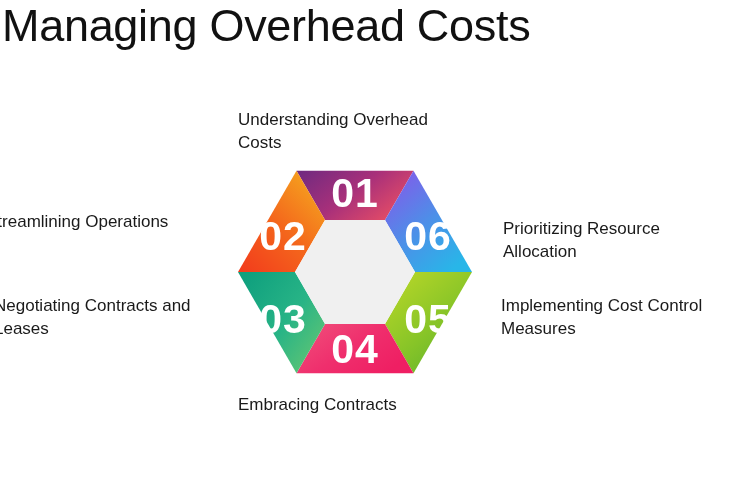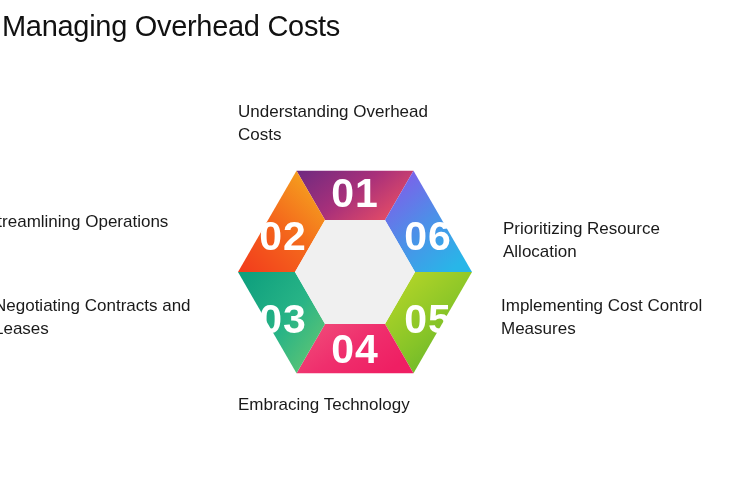--- a/index.html
+++ b/index.html
@@ -15,21 +15,21 @@
     font-family: "Liberation Sans", sans-serif;
     color: #1a1a1a;
     -webkit-font-smoothing: antialiased;
   }
 
   
   #page-title {
     position: absolute;
     left: 2px;
     top: 2px;
-    font-size: 29px;
+    font-size: 45px;
     line-height: 48px;
     font-weight: 400;
     letter-spacing: -0.3px;
     color: #111111;
     white-space: nowrap;
   }
 
   
   #diagram {
     position: absolute;
@@ -79,21 +79,21 @@
     font-size: 17px;
     line-height: 23px;
     font-weight: 400;
     color: #1a1a1a;
     white-space: pre-line;
   }
   .label.left  { text-align: left; }
   .label.right { text-align: left; }
   .label.center{ text-align: left; }
 
-  #label-01 { left: 238px; top: 100px;  width: 250px; }
+  #label-01 { left: 238px; top: 108px;  width: 250px; }
   #label-06 { left: 503px; top: 217px; width: 236px; }
   #label-05 { left: 501px; top: 294px; width: 240px; }
   #label-04 { left: 238px; top: 393px; width: 260px; }
   #label-03 { left: -6px;  top: 294px; width: 250px; }
   #label-02 { left: -14px; top: 210px; width: 230px; }
 </style>
 </head>
 <body>
 
 <div id="page-title">Managing Overhead Costs</div>
@@ -170,20 +170,20 @@
 
   <div class="label center" id="label-01">Understanding Overhead
 Costs</div>
 
   <div class="label right" id="label-06">Prioritizing Resource
 Allocation</div>
 
   <div class="label right" id="label-05">Implementing Cost Control
 Measures</div>
 
-  <div class="label center" id="label-04">Embracing Technology</div>
+  <div class="label center" id="label-04">Embracing Contracts</div>
 
   <div class="label left" id="label-03">Negotiating Contracts and
 Leases</div>
 
   <div class="label left" id="label-02">Streamlining Operations</div>
 
 </div>
 
 </body></html>

